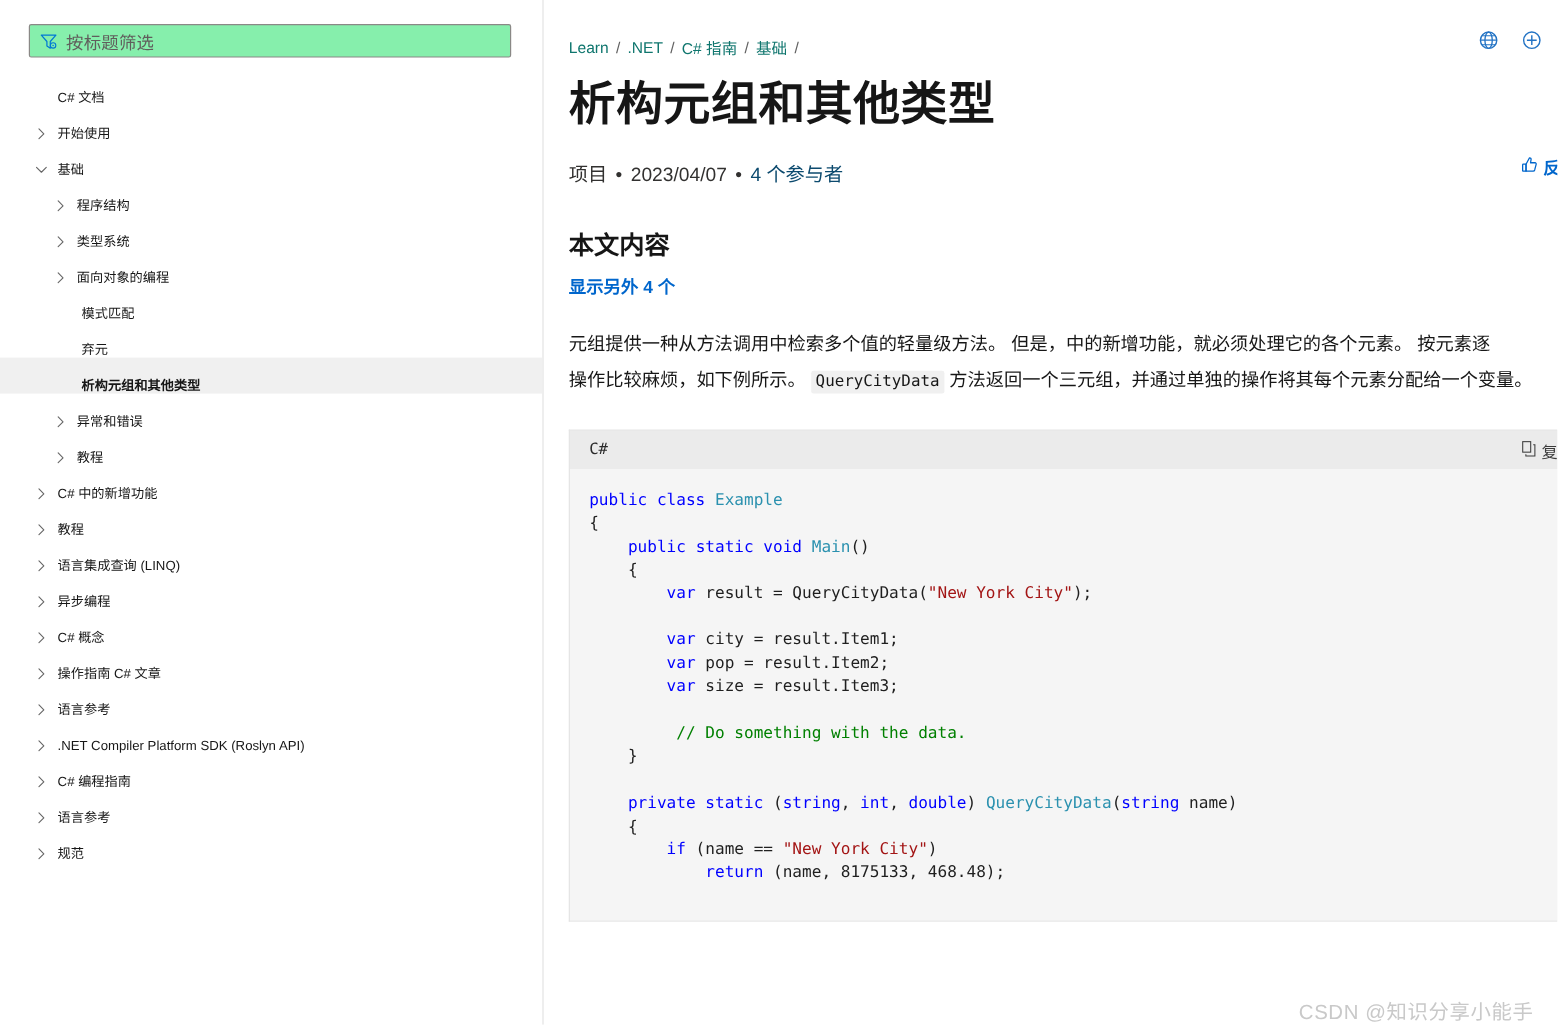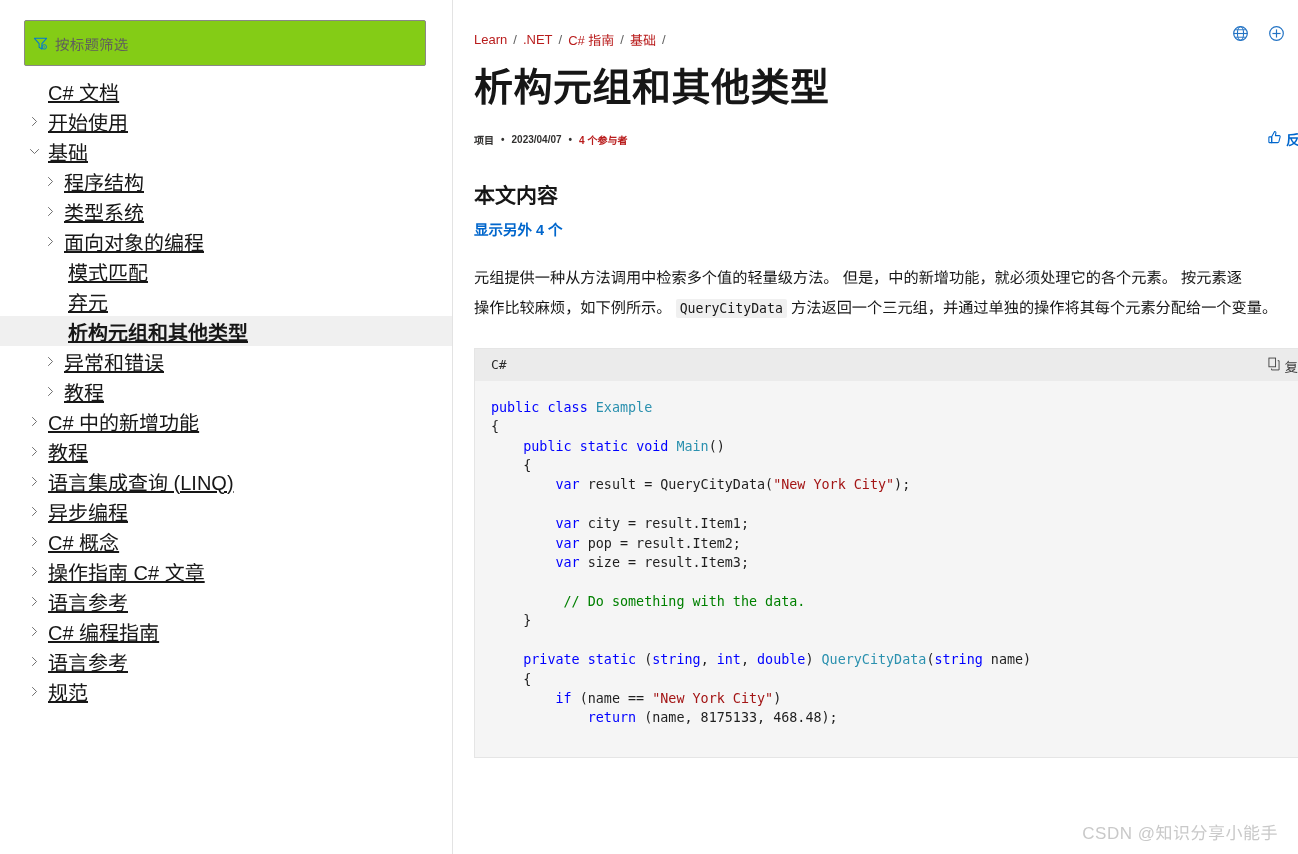--- a/index.html
+++ b/index.html
@@ -20,45 +20,44 @@
     height: 854px;
     flex: 0 0 453px;
     border-right: 1px solid #e3e3e3;
     background: #ffffff;
     position: relative;
     overflow: hidden;
   }
   .filter-wrap { padding: 20px 26px 0 24px; }
   .filter-box {
     display: flex; align-items: center;
-    height: 46px;
+    height: 28px;
     border: 1px solid #8a8886;
     border-radius: 2px;
-    background: #84cc16;
+    background: #86efac;
     padding: 0 8px;
     gap: 7px;
   }
   .filter-icon { flex: 0 0 auto; display: block; line-height: 0; }
   .filter-text {
     font-size: 14.5px;
     color: #605e5c;
     letter-spacing: .2px;
     white-space: nowrap;
   }
 
   .nav { margin-top: 10px; }
   .nav-row {
     display: flex;
-    align-items: center;
+    align-items: flex-end;
     height: 30px;
-    font-size: 20px;
+    font-size: 11px;
     color: #171717;
     white-space: nowrap;
     cursor: pointer;
-    text-decoration: underline;
   }
   .nav-row .chev {
     width: 13px; height: 13px;
     flex: 0 0 13px;
     display: inline-block;
     position: relative;
     margin-right: 7px;
   }
   .chev svg { display:block; }
   .nav-row.sel { background: #f0f0f0; font-weight: 700; }
@@ -75,21 +74,21 @@
     overflow: hidden;
     padding: 0 0 0 21px;
   }
   .breadcrumb {
     display: flex; align-items: center;
     font-size: 13px;
     margin-top: 30px;
     gap: 0;
     color: #616161;
   }
-  .bc-link { color: #b91c1c; text-decoration: none; cursor: pointer; }
+  .bc-link { color: #0f766e; text-decoration: none; cursor: pointer; }
   .bc-sep { color: #616161; margin: 0 6px; }
 
   .hdr-icons {
     position: absolute;
     right: 13px;
     top: 25px;
     display: flex;
     gap: 19px;
     align-items: center;
   }
@@ -99,29 +98,28 @@
     font-size: 39px;
     line-height: 1.15;
     font-weight: 700;
     margin: 17px 0 0 0;
     letter-spacing: .5px;
     color: #161616;
   }
 
   .meta {
     margin-top: 21px;
-    font-size: 10px;
+    font-size: 16px;
     color: #323130;
     display: flex;
-    align-items: center;
+    align-items: flex-end;
     gap: 0;
-    font-weight: bold;
   }
   .meta .dot { margin: 0 7px; color: #323130; }
-  .meta .contrib { color: #b91c1c; cursor: pointer; }
+  .meta .contrib { color: #0c4a6e; cursor: pointer; }
 
   .feedback {
     position: absolute;
     right: -2px;
     top: 129px;
     display: flex;
     align-items: center;
     gap: 4px;
     color: #0066cc;
     font-size: 14px;
@@ -217,21 +215,21 @@
   }
   .k  { color: #0000ff; }
   .t  { color: #2b91af; }
   .s  { color: #a31515; }
   .c  { color: #008000; }
   .n  { color: #1f1f1f; }
 
   .watermark {
     position: absolute;
     right: 20px;
-    bottom: 10px;
+    bottom: 0;
     font-size: 17px;
     color: #c9c9c9;
     letter-spacing: .5px;
     pointer-events: none;
     white-space: nowrap;
   }
 </style>
 </head>
 <body>
 
@@ -369,20 +367,28 @@
           </span>
           <span>操作指南 C# 文章</span>
         </div>
         <div class="nav-row lvl0">
           <span class="chev">
             <svg width="13" height="13" viewBox="0 0 16 16">
               <path d="M5.5 3l5 5-5 5" fill="none" stroke="#666" stroke-width="1.15" stroke-linecap="round" stroke-linejoin="round"></path>
             </svg>
           </span>
           <span>语言参考</span>
+        </div>
+        <div class="nav-row lvl0">
+          <span class="chev">
+            <svg width="13" height="13" viewBox="0 0 16 16">
+              <path d="M5.5 3l5 5-5 5" fill="none" stroke="#666" stroke-width="1.15" stroke-linecap="round" stroke-linejoin="round"></path>
+            </svg>
+          </span>
+          <span>.NET Compiler Platform SDK (Roslyn API)</span>
         </div>
         <div class="nav-row lvl0">
           <span class="chev">
             <svg width="13" height="13" viewBox="0 0 16 16">
               <path d="M5.5 3l5 5-5 5" fill="none" stroke="#666" stroke-width="1.15" stroke-linecap="round" stroke-linejoin="round"></path>
             </svg>
           </span>
           <span>C# 编程指南</span>
         </div>
         <div class="nav-row lvl0">

